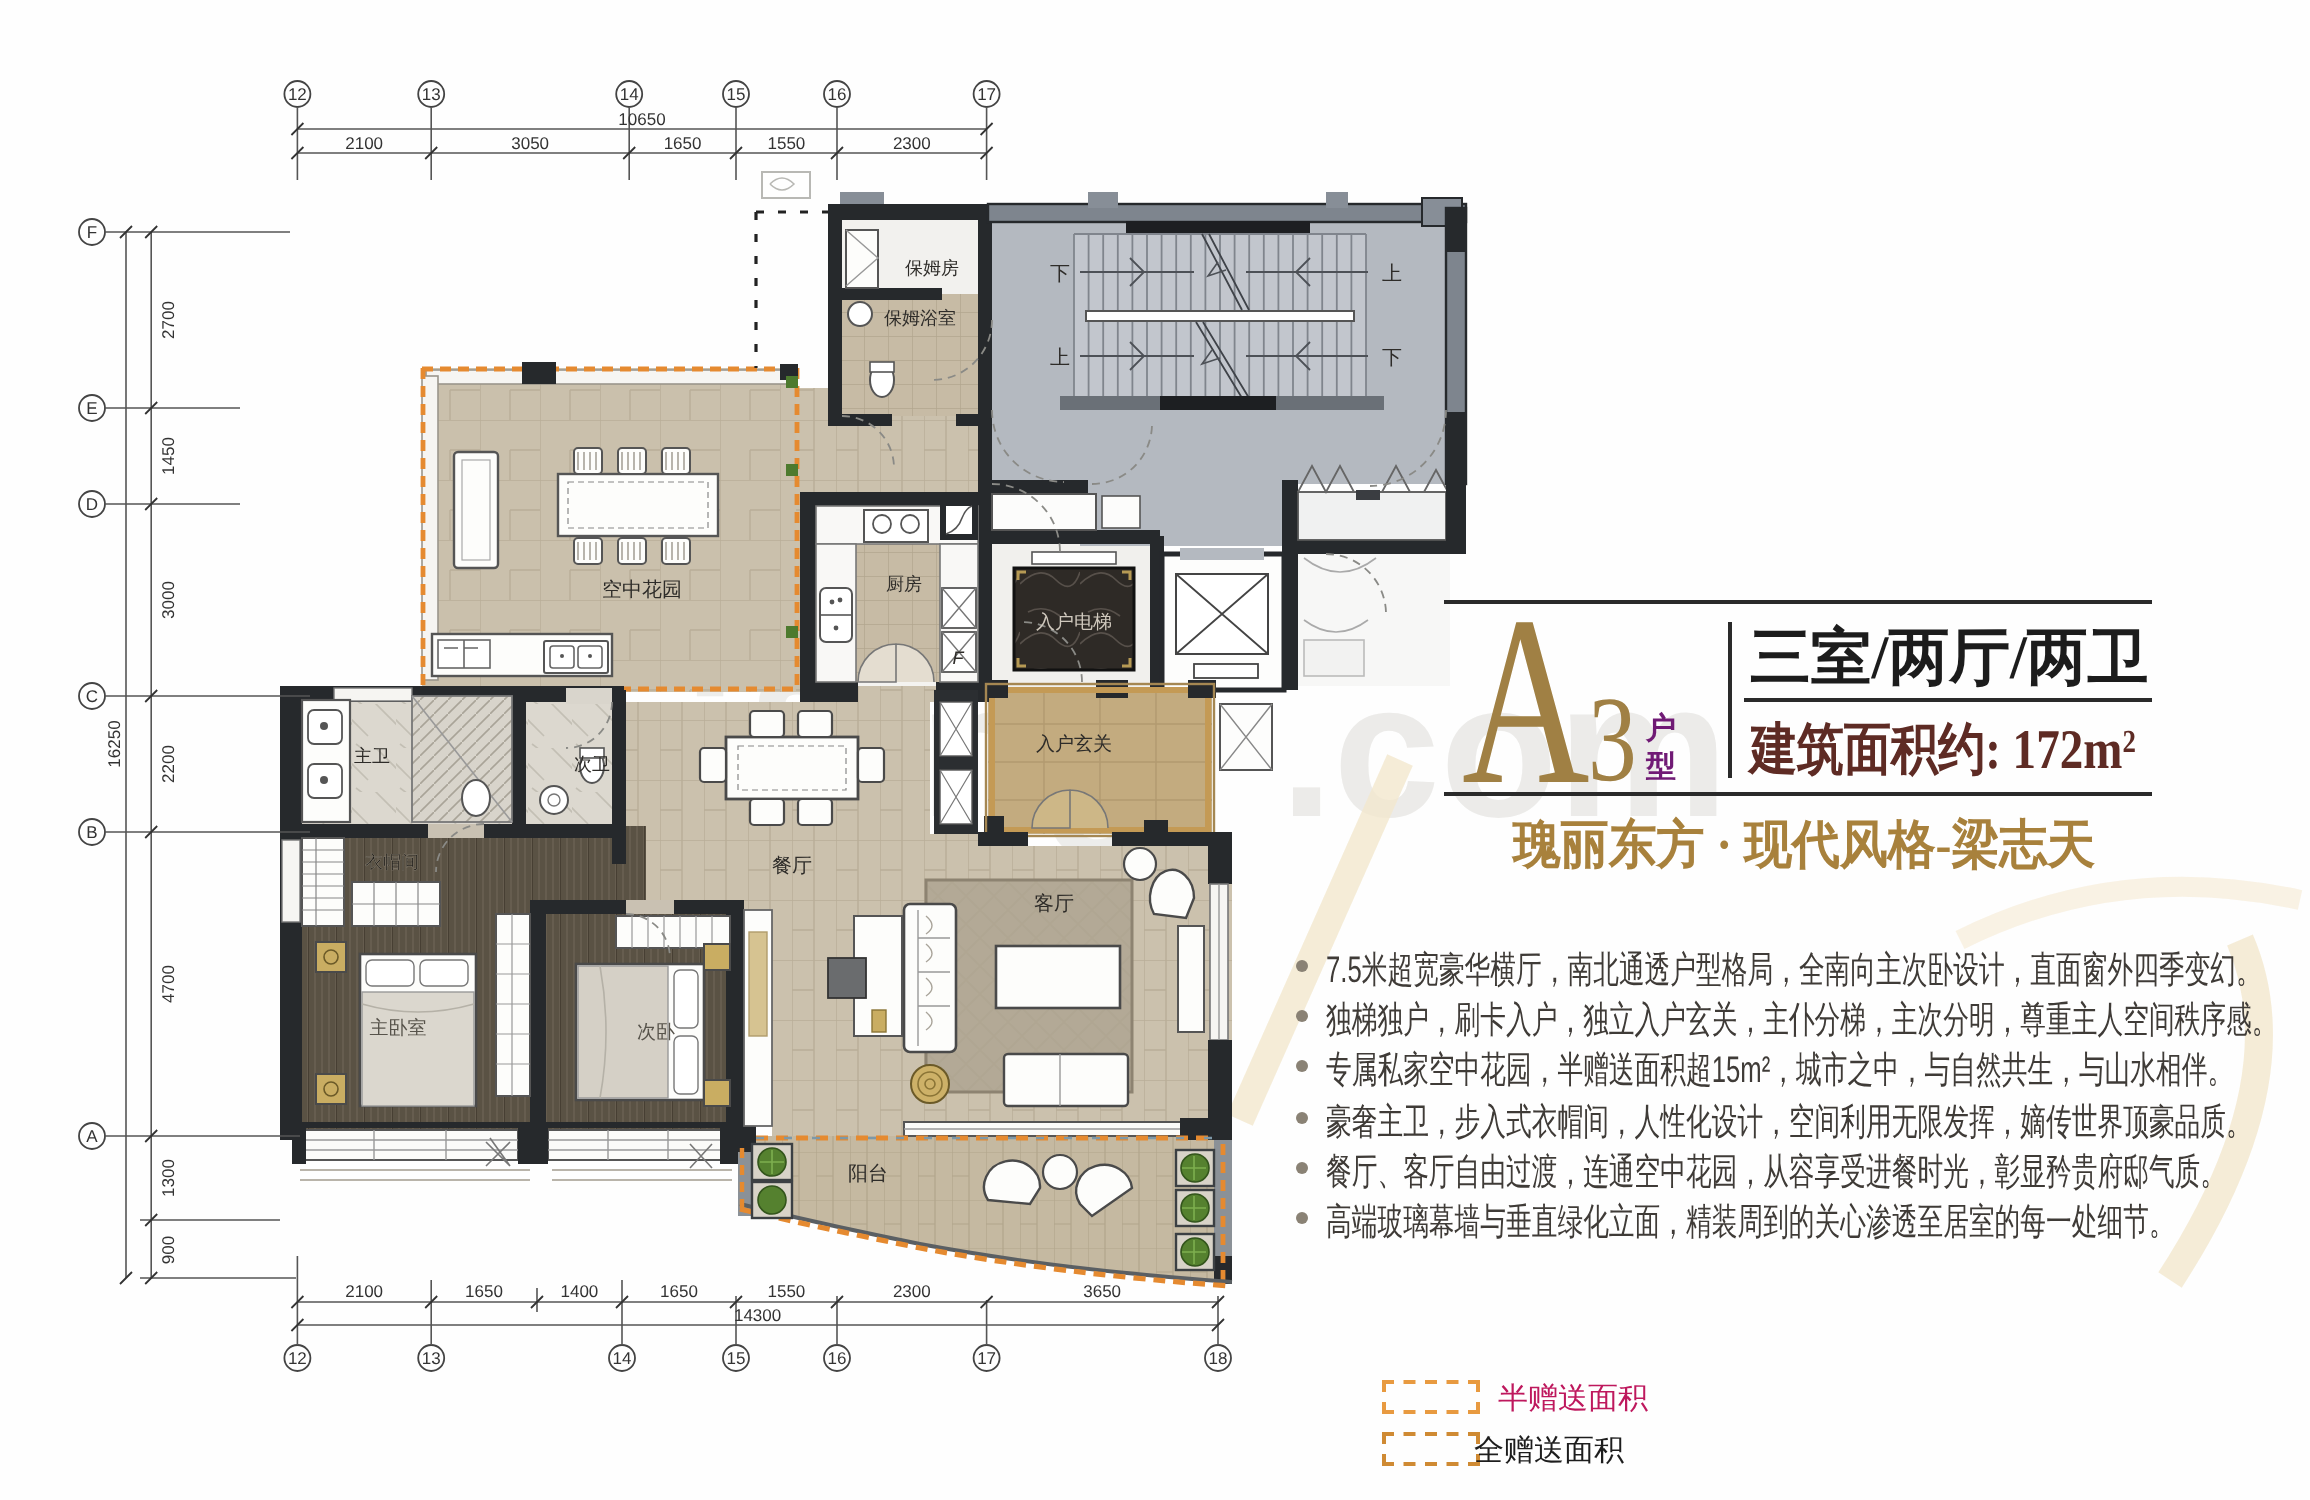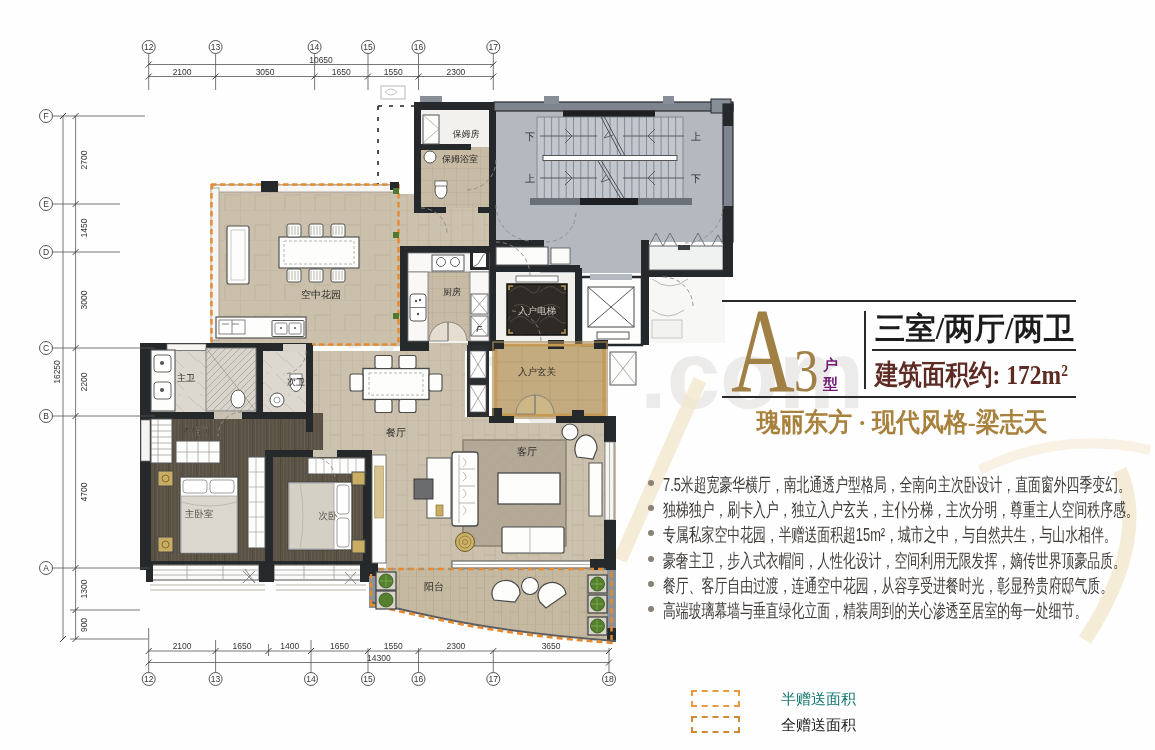--- a/index.html
+++ b/index.html
@@ -727,18 +727,18 @@
       </div>
 
 <div style="position:relative;height:25.4px;">
         <span style="position:absolute;left:2px;top:8px;width:6px;height:6px;border-radius:50%;background:#8a8275;"></span>
         <span style="position:absolute;left:17px;top:0px;white-space:nowrap;display:inline-block;transform:scaleX(0.695);transform-origin:0 0;">高端玻璃幕墙与垂直绿化立面，精装周到的关心渗透至居室的每一处细节。</span>
       </div>
 </div>
 
 <div class="abs" style="left:691px;top:690px;width:45px;height:13px;border:2px dashed #e89a40;"></div>
 
-<div class="abs" style="left:781px;top:690px;font-size:15px;color:#0f766e;font-family:'Liberation Sans',sans-serif;">半赠送面积</div>
+<div class="abs" style="left:749px;top:690px;font-size:15px;color:#be185d;font-family:'Liberation Sans',sans-serif;">半赠送面积</div>
 
 <div class="abs" style="left:691px;top:716px;width:45px;height:13px;border:2px dashed #cf8a33;"></div>
 
-<div class="abs" style="left:781px;top:716px;font-size:15px;color:#1d1d1d;font-family:'Liberation Sans',sans-serif;">全赠送面积</div>
+<div class="abs" style="left:737px;top:716px;font-size:15px;color:#1d1d1d;font-family:'Liberation Sans',sans-serif;">全赠送面积</div>
 </div>
 
 </body></html>

